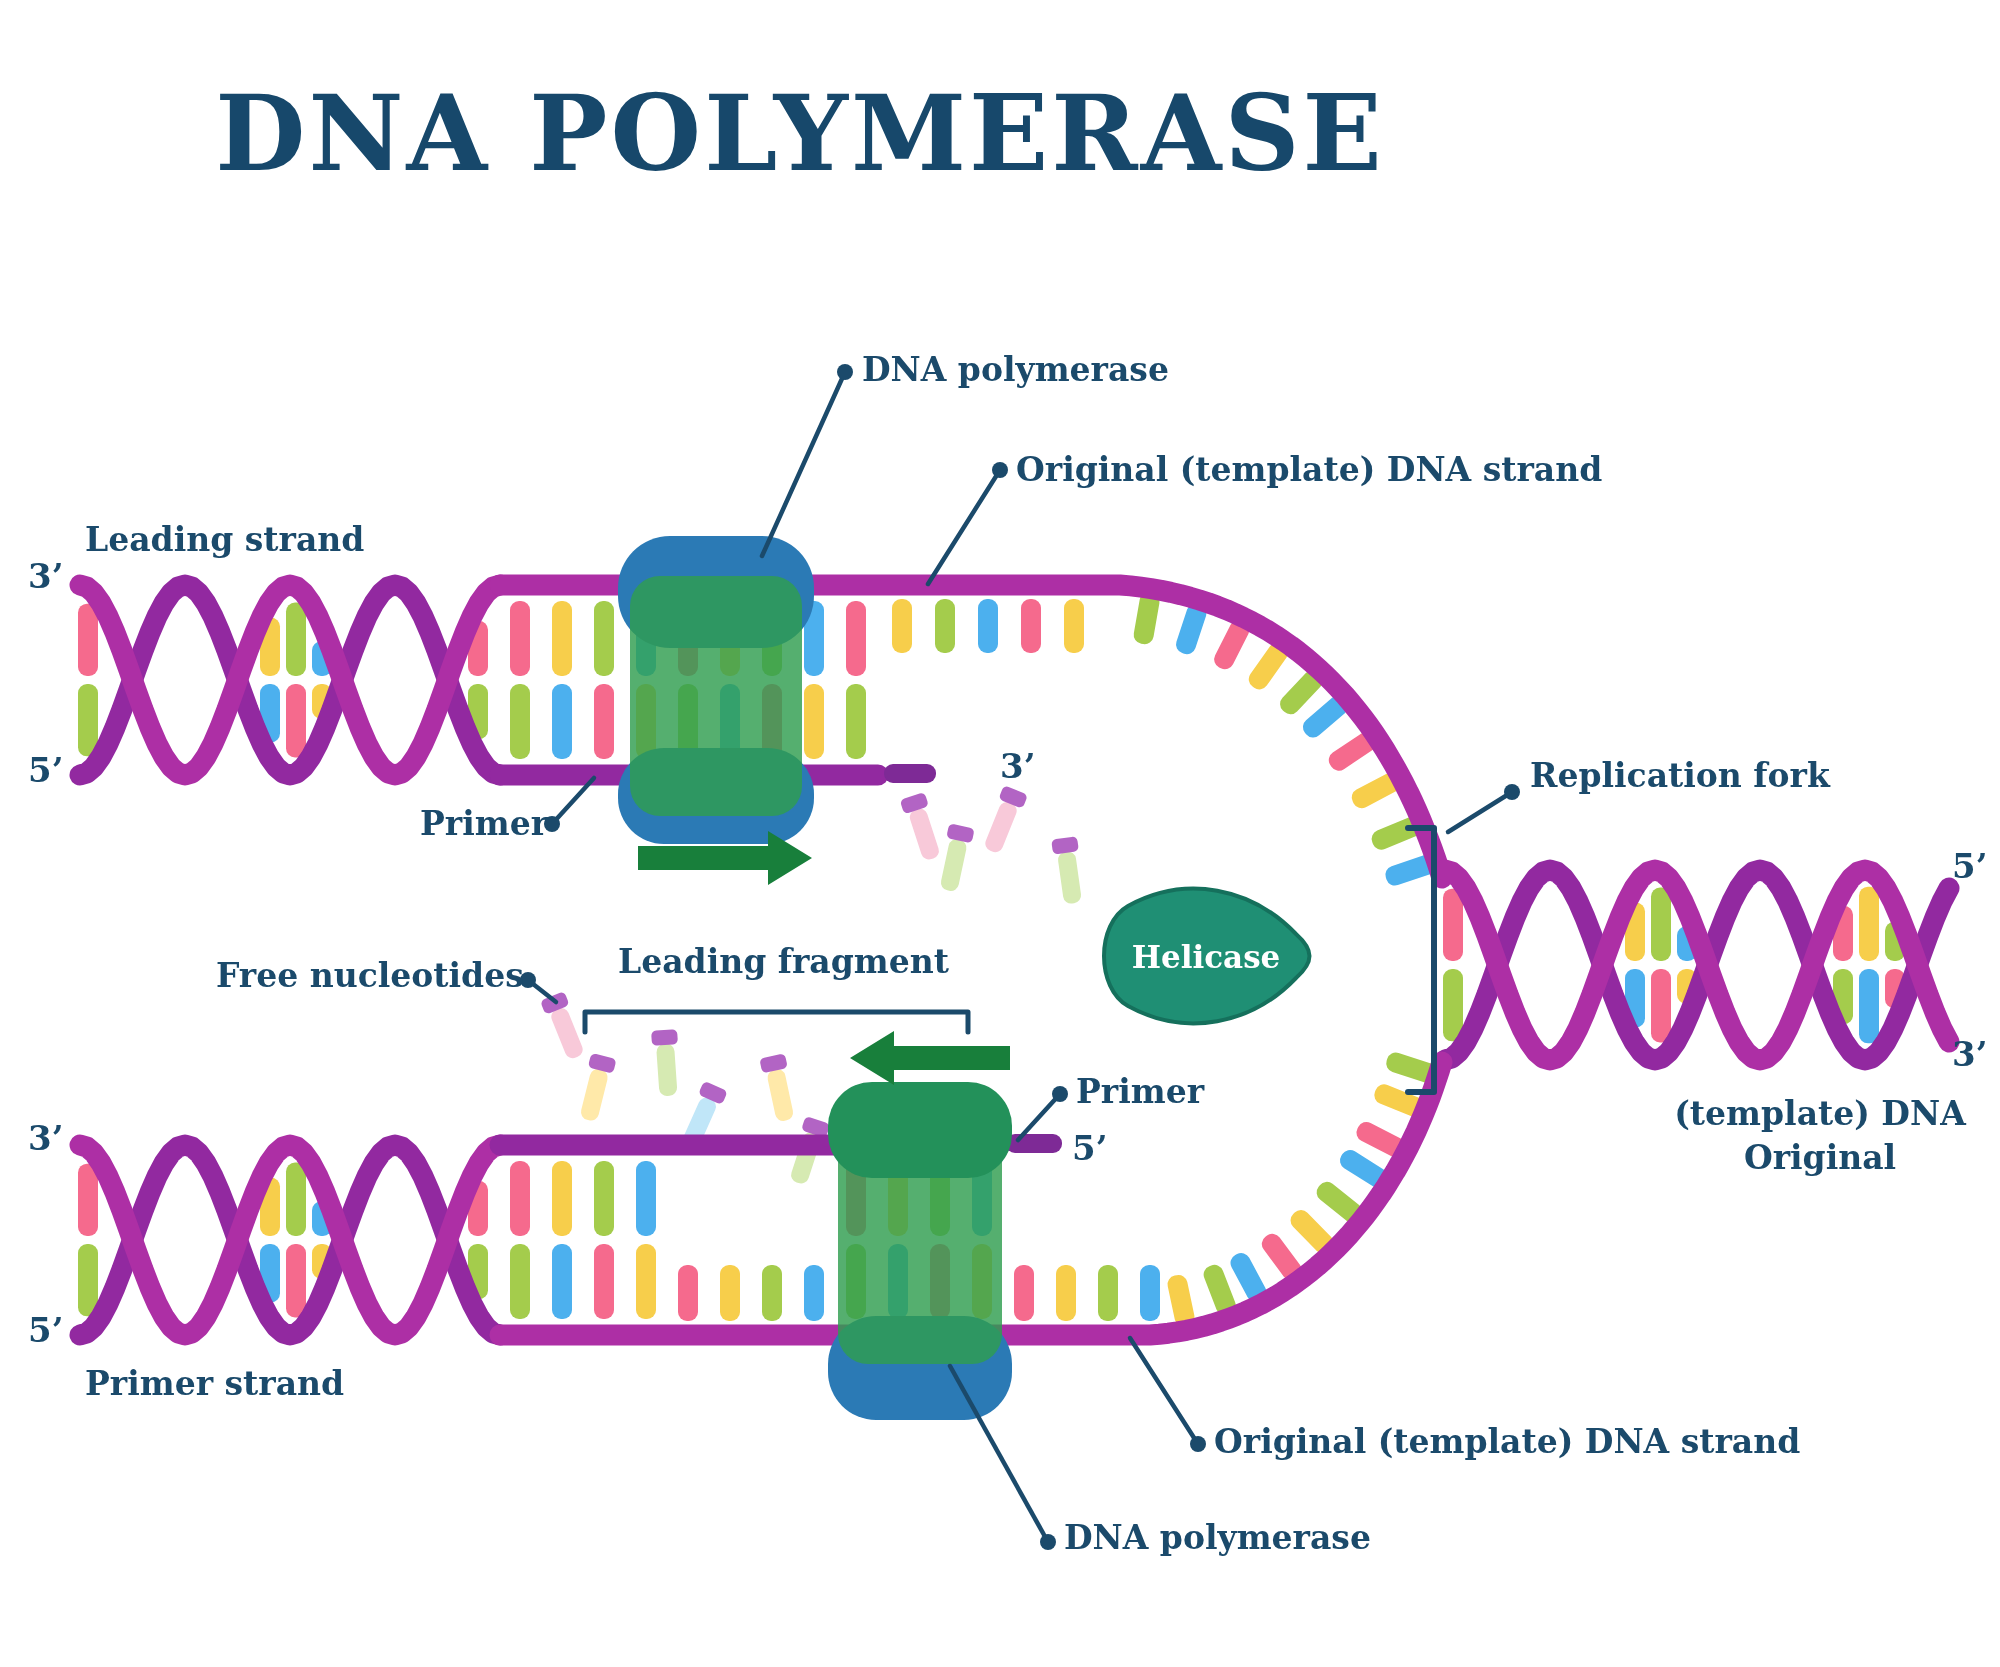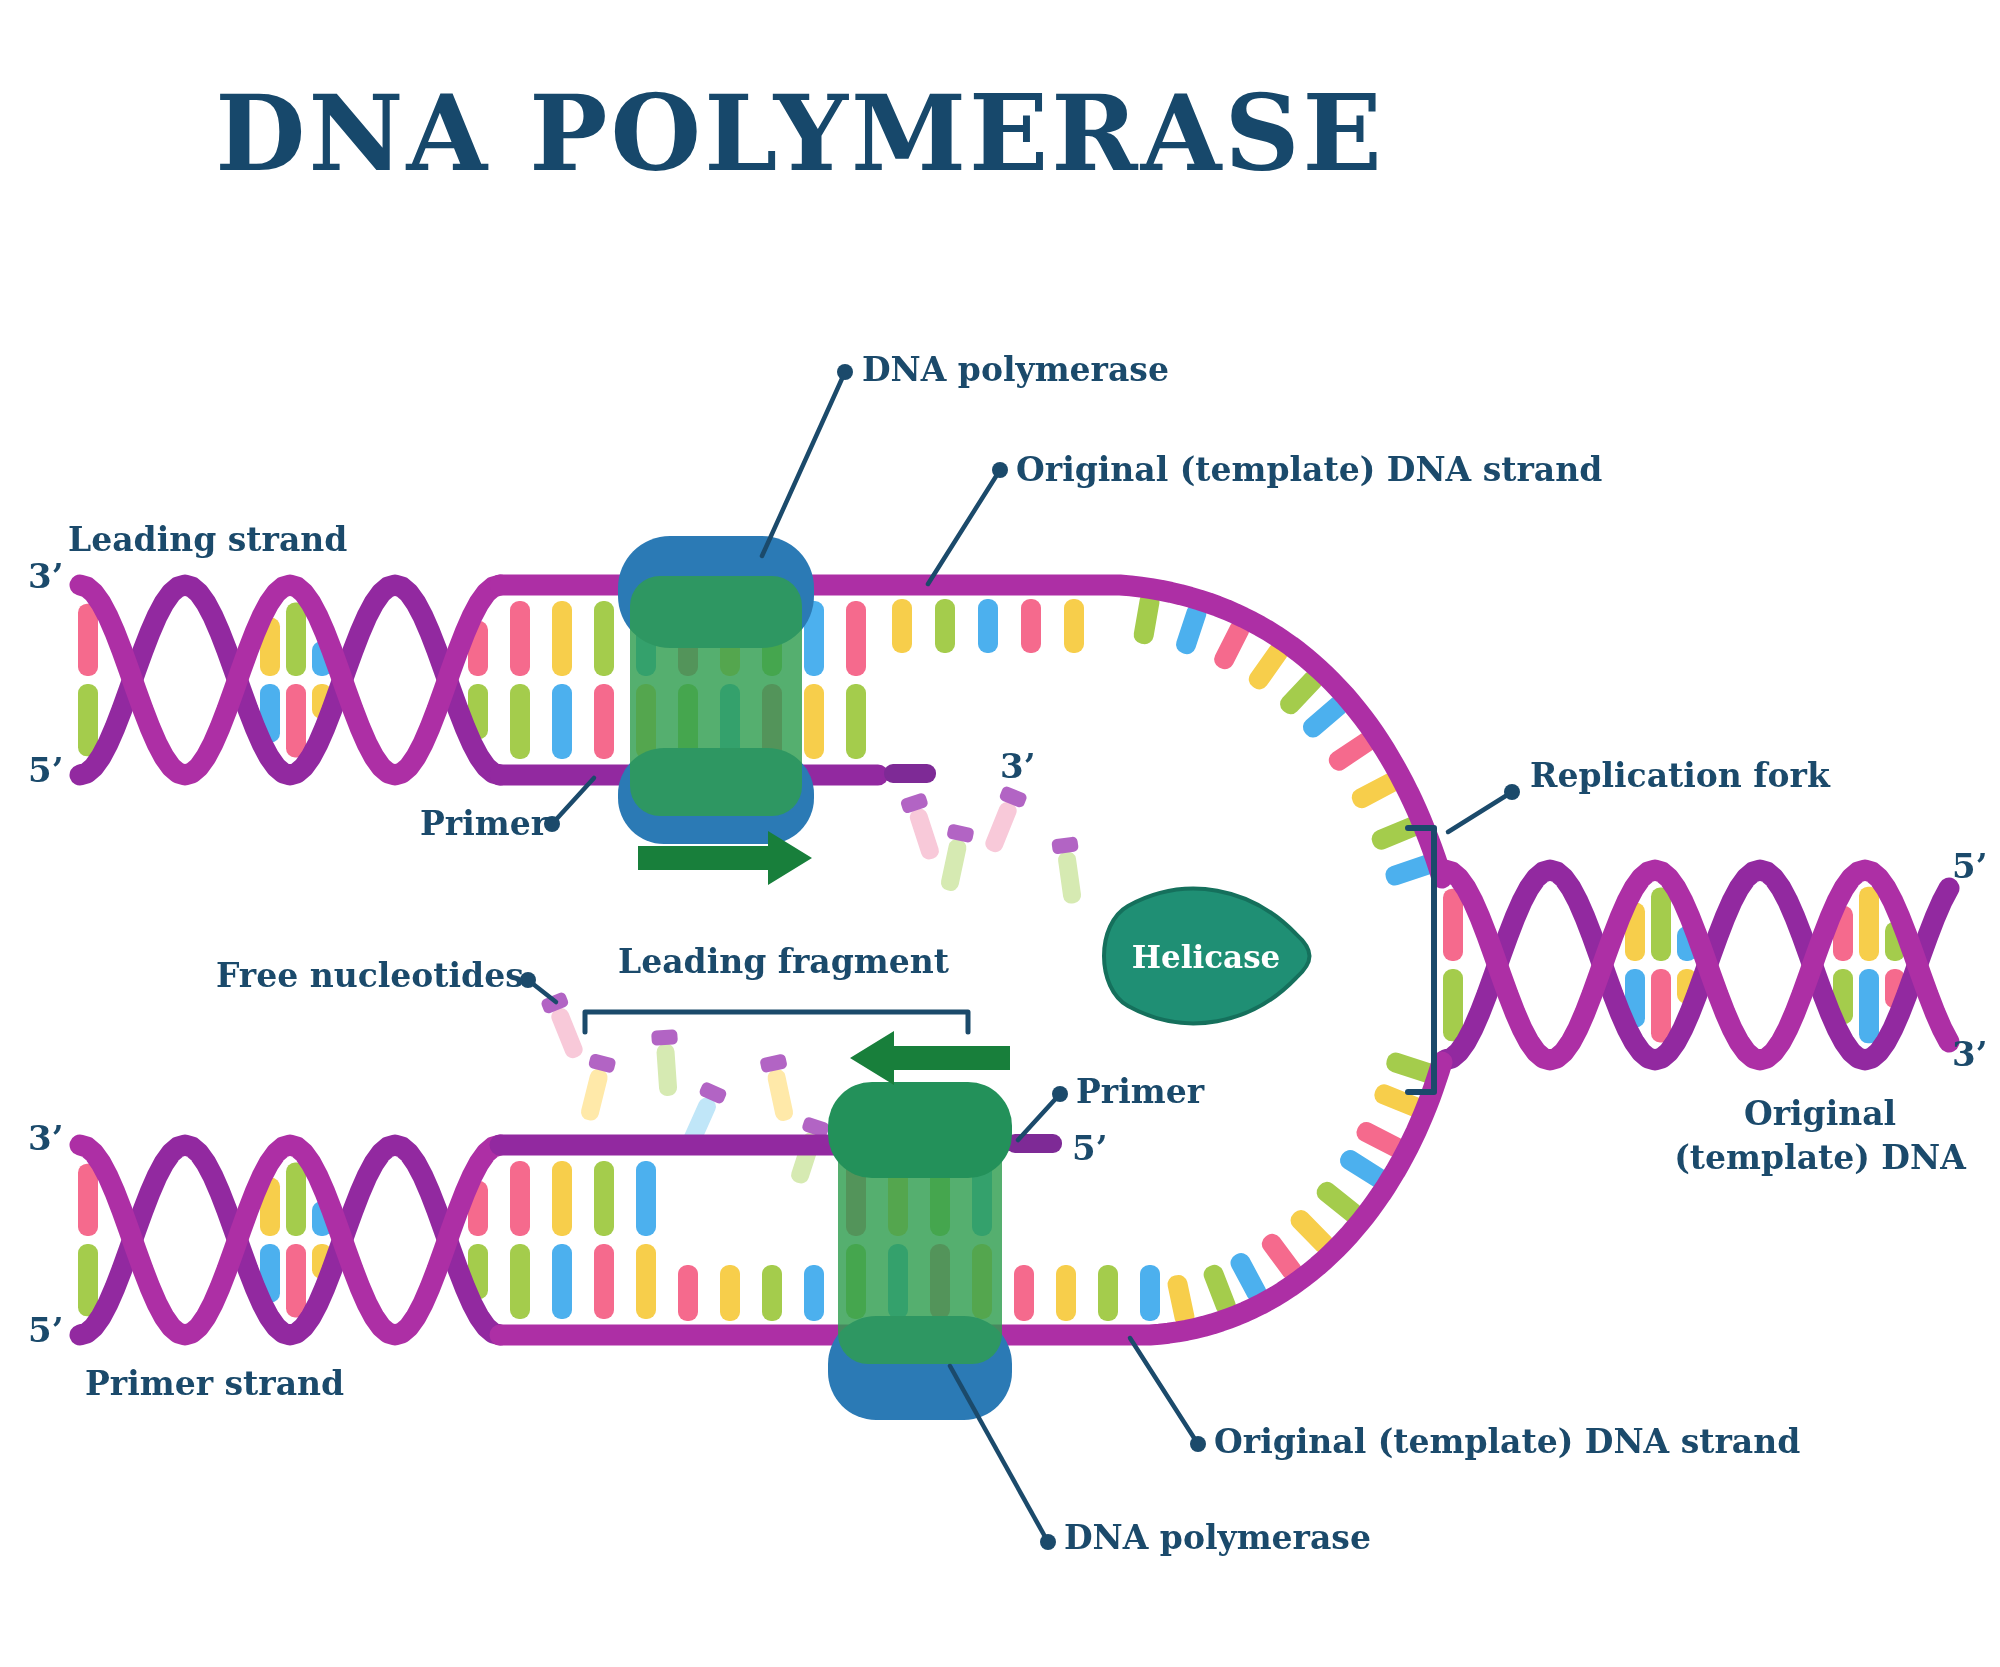--- a/index.html
+++ b/index.html
@@ -271,35 +271,35 @@
         <path d="M1048.0 1542.0 L 950.0 1366.0" fill="none" stroke="#1b4a6b" stroke-width="4.5" stroke-linecap="round" stroke-linejoin="round"></path>
         <circle cx="1048" cy="1542" r="8" fill="#1b4a6b"></circle>
         <path d="M585.0 1032.0 L 585.0 1012.0 L 968.0 1012.0 L 968.0 1032.0" fill="none" stroke="#1b4a6b" stroke-width="5" stroke-linecap="round" stroke-linejoin="round"></path>
         <path d="M1408.0 828.0 L 1434.0 828.0 L 1434.0 1092.0 L 1408.0 1092.0" fill="none" stroke="#1b4a6b" stroke-width="6" stroke-linecap="round" stroke-linejoin="round"></path>
       </g>
     <text x="1206" y="968" text-anchor="middle" fill="#ffffff" font-family="DejaVu Serif, serif" font-size="31" font-weight="bold">Helicase</text>
   </svg>
 
   <div class="title">DNA POLYMERASE</div>
 
-  <div class="lbl" style="left:68px;top:520px">Leading strand</div>
+  <div class="lbl" style="left:85px;top:520px">Leading strand</div>
   <div class="lbl marker" style="left:28px;top:556px">3’</div>
   <div class="lbl marker" style="left:28px;top:750px">5’</div>
 
   <div class="lbl" style="left:862px;top:350px">DNA polymerase</div>
   <div class="lbl" style="left:1016px;top:450px">Original (template) DNA strand</div>
   <div class="lbl" style="left:420px;top:804px">Primer</div>
   <div class="lbl marker" style="left:1000px;top:746px">3’</div>
 
   <div class="lbl" style="left:1530px;top:756px">Replication fork</div>
   <div class="lbl marker" style="left:1952px;top:846px">5’</div>
   <div class="lbl marker" style="left:1952px;top:1034px">3’</div>
   <div class="lbl center" style="left:1650px;top:1092px;width:340px;line-height:44px;white-space:normal">
+    <div>(template) DNA</div>
     <div>Original</div>
-    <div>(template) DNA</div>
   </div>
 
   <div class="lbl" style="left:216px;top:956px">Free nucleotides</div>
   <div class="lbl" style="left:618px;top:942px">Leading fragment</div>
   <div class="lbl" style="left:1076px;top:1072px">Primer</div>
   <div class="lbl marker" style="left:1072px;top:1128px">5’</div>
 
   <div class="lbl marker" style="left:28px;top:1118px">3’</div>
   <div class="lbl marker" style="left:28px;top:1310px">5’</div>
   <div class="lbl" style="left:85px;top:1364px">Primer strand</div>

